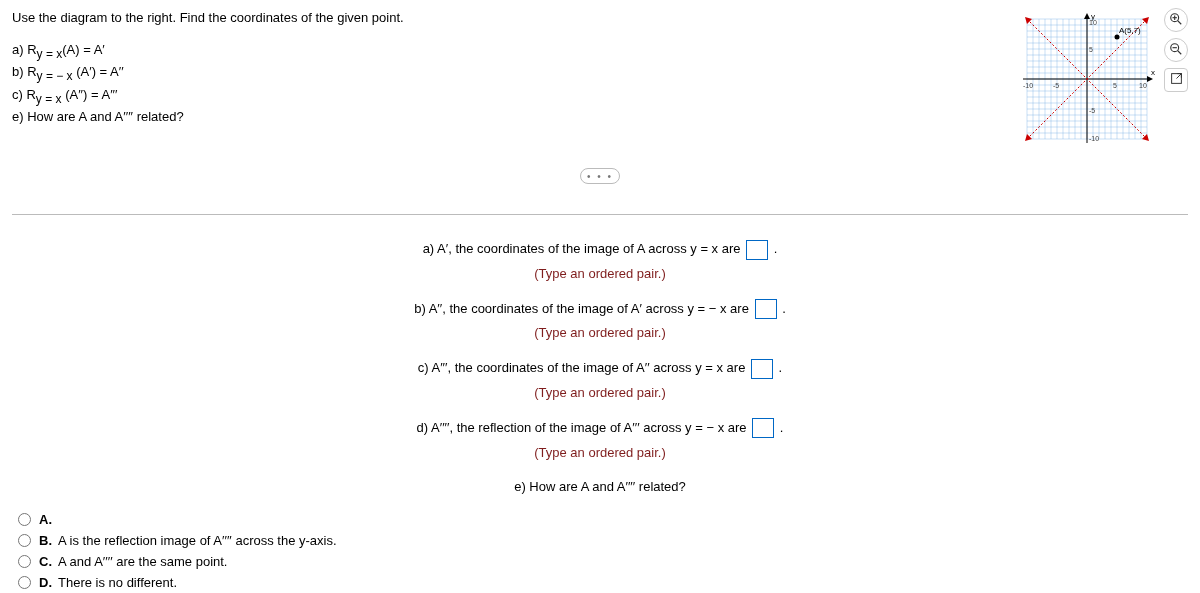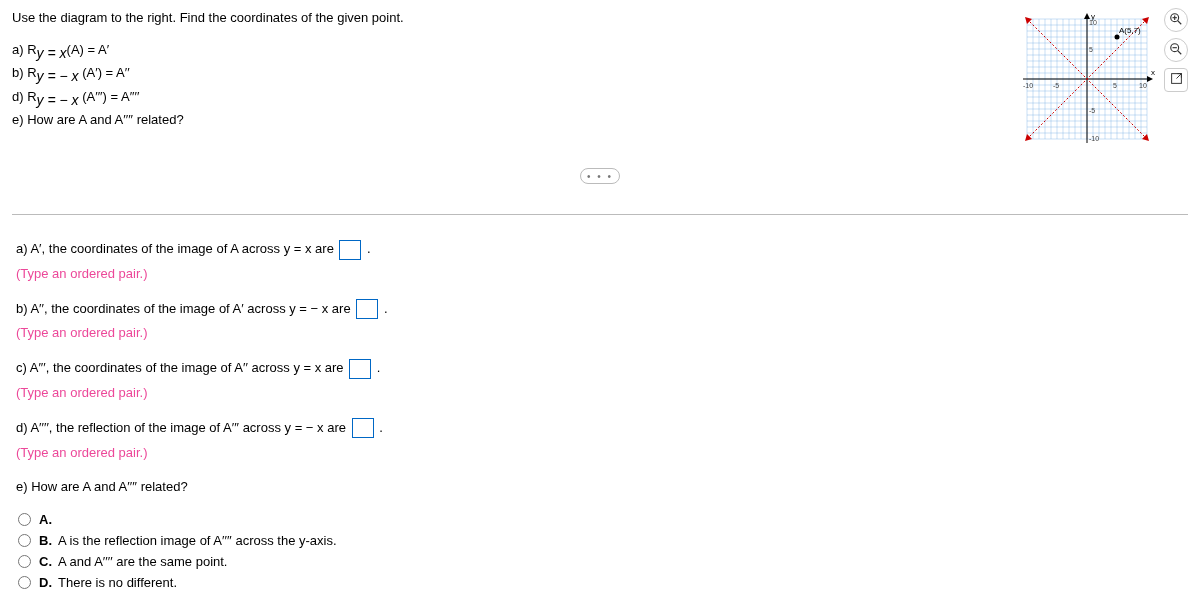--- a/index.html
+++ b/index.html
@@ -8,21 +8,21 @@
     font-family: Arial, Helvetica, sans-serif;
     font-size: 13px;
     color: #000;
     background: #fff;
     width: 1200px;
   }
   .container { padding: 8px 12px; }
   .top-section { display: flex; align-items: flex-start; }
   .problem-text { flex: 1; }
   .problem-text p { margin: 0; line-height: 1.5; }
-  .subscript { font-size: 14px; vertical-align: sub; font-style: italic; }
+  .subscript { font-size: 12px; vertical-align: sub; }
   .graph-panel { display: flex; align-items: flex-start; margin-left: 20px; }
   .graph-area {
     width: 140px; height: 140px; position: relative;
     border: 1px solid transparent;
   }
   .graph-svg { width: 140px; height: 140px; }
   .tool-buttons { display: flex; flex-direction: column; gap: 6px; margin-left: 8px; }
   .tool-btn {
     width: 24px; height: 24px; border: 1px solid #ccc; border-radius: 50%;
     background: #fff; display: flex; align-items: center; justify-content: center;
@@ -30,22 +30,22 @@
   }
   .tool-btn.square { border-radius: 4px; }
   .divider-pill {
     width: 40px; height: 16px; border: 1px solid #bbb; border-radius: 10px;
     margin: 20px auto 10px; display: flex; align-items: center; justify-content: center;
     font-size: 10px; letter-spacing: 2px; color: #777; cursor: pointer; background: #fff;
   }
   .hr-line { border: none; border-top: 1px solid #bbb; margin: 30px 0 24px; }
   .answers { padding: 0 4px; }
   .answers p { margin: 0 0 4px; line-height: 1.6; }
-  .hint { color: #ec4899; }
-  .block { margin-bottom: 14px; }
+  .hint { color: #7f1d1d; }
+  .block { margin-bottom: 14px; text-align: center; }
   .input-box {
     display: inline-block; width: 22px; height: 20px; border: 1px solid #0067c5;
     vertical-align: middle; margin: 0 2px;
   }
   .mc { margin-top: 4px; }
   .mc-row { display: flex; align-items: center; margin: 6px 0; }
   .mc-row input[type=radio] { margin: 0 8px 0 2px; }
   .mc-letter { font-weight: bold; margin-right: 6px; }
 </style>
 </head>
@@ -58,22 +58,22 @@
       <div style="height:12px"></div>
       <p>
         <span>a)</span>
         <span>R</span><span class="subscript">y = x</span><span>(A) = A′</span>
       </p>
       <p>
         <span>b)</span>
         <span>R</span><span class="subscript">y = − x</span><span> (A′) = A′′</span>
       </p>
       <p>
-        <span>d)</span>
-        <span>R</span><span class="subscript">y = − x</span><span> (A′′′) = A′′′′</span>
+        <span>c)</span>
+        <span>R</span><span class="subscript">y = x</span><span> (A′′) = A′′′</span>
       </p>
       <p>e) How are A and A′′′′ related?</p>
     </div>
 
     <div class="graph-panel">
       <div class="graph-area">
         <svg class="graph-svg" viewBox="0 0 140 140">
 
           <g stroke="#0066cc" stroke-width="0.4" opacity="0.55">
             <line x1="10" y1="10" x2="10" y2="130"></line>

